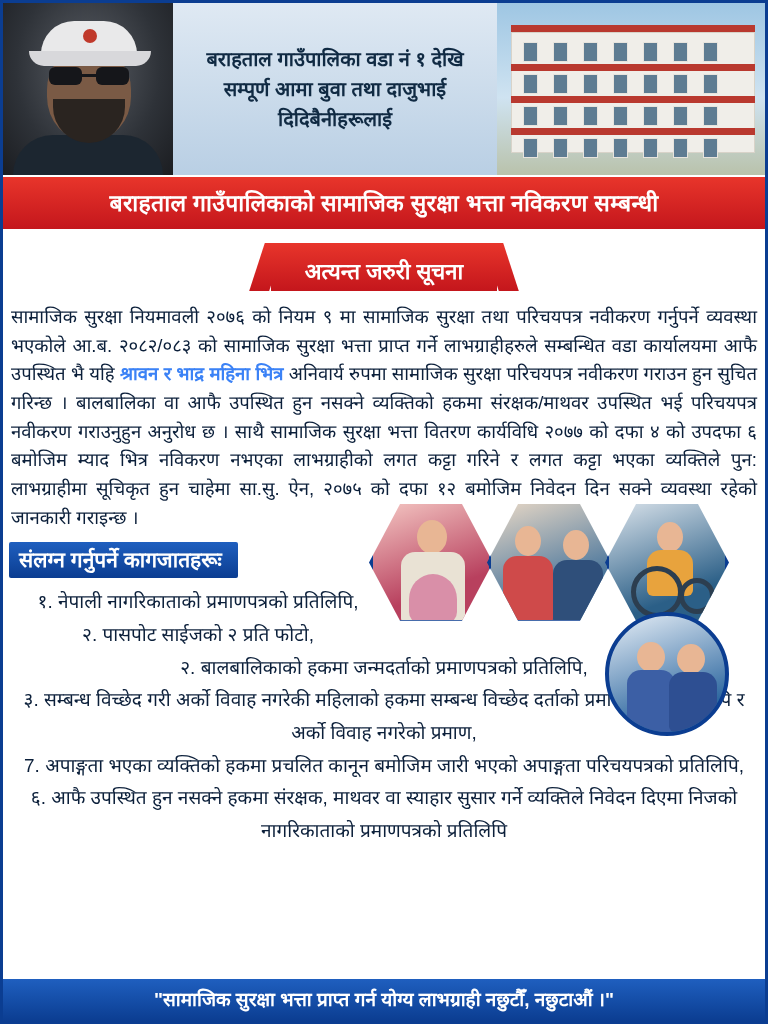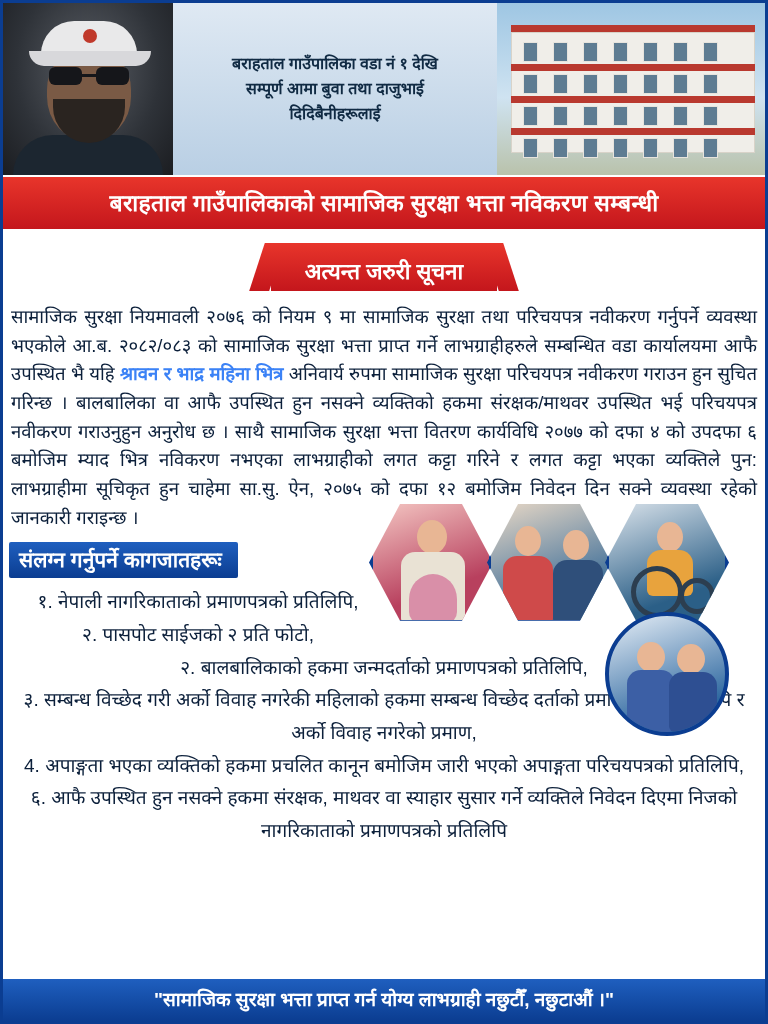--- a/index.html
+++ b/index.html
@@ -134,21 +134,21 @@
     display: flex;
     flex-direction: column;
     align-items: center;
     justify-content: center;
     gap: 5px;
     padding: 8px 4px;
     text-align: center;
   }
   .header-title .line {
     color: #102a43;
-    font-size: 16px;
+    font-size: 20px;
     font-weight: 700;
     line-height: 1.25;
     white-space: nowrap;
   }
 
   
   .title-bar {
     width: 100%;
     background: linear-gradient(180deg,#e8352b 0%, #c4161c 100%);
     color: #ffffff;
@@ -379,19 +379,19 @@
         <div class="fig-body" style="left:18px; top:54px; width:48px; height:62px; background:#3c5fa5;"></div>
         <div class="fig-body" style="left:60px; top:56px; width:48px; height:60px; background:#2e4f92;"></div>
       </div>
     </div>
 
     <div class="doc-list">
       <div class="item narrow">१. नेपाली नागरिकाताको प्रमाणपत्रको प्रतिलिपि,</div>
       <div class="item narrow">२. पासपोट साईजको २ प्रति फोटो,</div>
       <div class="item">२. बालबालिकाको हकमा जन्मदर्ताको प्रमाणपत्रको प्रतिलिपि,</div>
       <div class="item">३. सम्बन्ध विच्छेद गरी अर्को विवाह नगरेकी महिलाको हकमा सम्बन्ध विच्छेद दर्ताको प्रमाणपत्रको प्रतिलिपि र अर्को विवाह नगरेको प्रमाण,</div>
-      <div class="item">4. अपाङ्गता भएका व्यक्तिको हकमा प्रचलित कानून बमोजिम जारी भएको अपाङ्गता परिचयपत्रको प्रतिलिपि,</div>
+      <div class="item">7. अपाङ्गता भएका व्यक्तिको हकमा प्रचलित कानून बमोजिम जारी भएको अपाङ्गता परिचयपत्रको प्रतिलिपि,</div>
       <div class="item">६. आफै उपस्थित हुन नसक्ने हकमा संरक्षक, माथवर वा स्याहार सुसार गर्ने व्यक्तिले निवेदन दिएमा निजको नागरिकाताको प्रमाणपत्रको प्रतिलिपि</div>
     </div>
   </div>
 
   <div class="footer">"सामाजिक सुरक्षा भत्ता प्राप्त गर्न योग्य लाभग्राही नछुटौँ, नछुटाऔं ।"</div>
 </div>
 
 </body></html>

